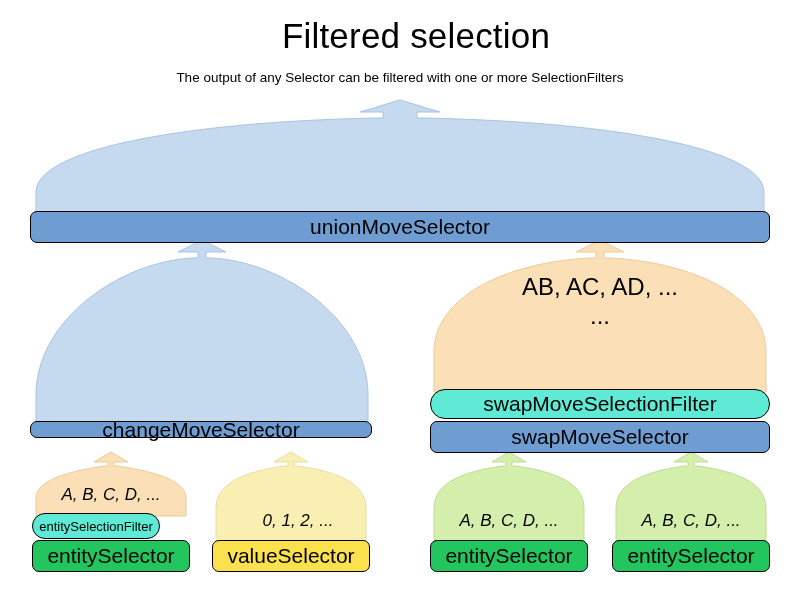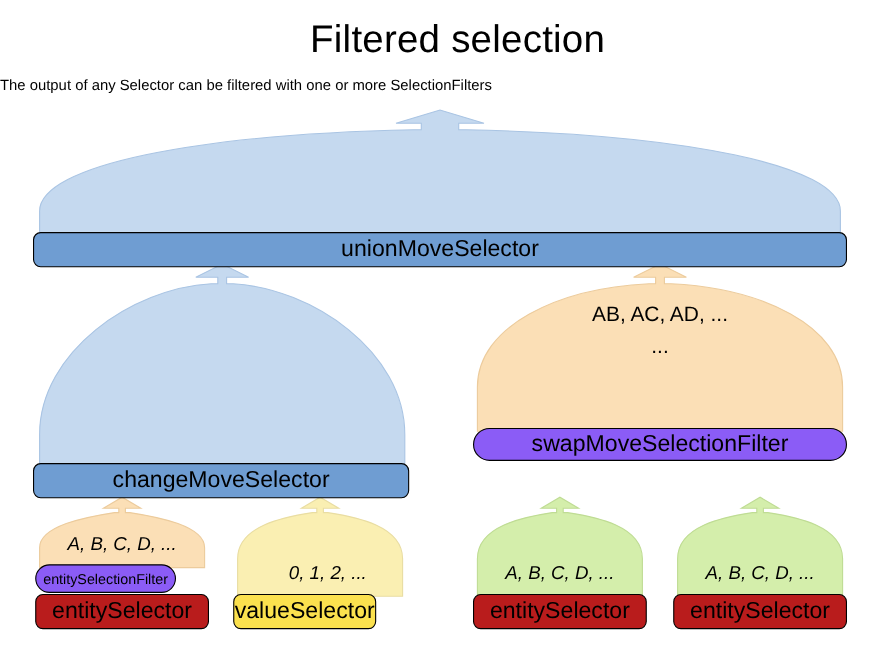--- a/index.html
+++ b/index.html
@@ -34,51 +34,51 @@
     font-size: 35px;
     color: #000000;
     letter-spacing: 0.2px;
     margin-left: 16px;
   }
   .subtitle {
     position: absolute;
     left: 0;
     top: 70px;
     width: 800px;
-    text-align: left;
+    text-align: center;
     font-size: 13.5px;
     color: #000000;
   }
 
   
   .bar {
     position: absolute;
     box-sizing: border-box;
     border: 1.6px solid #000000;
     border-radius: 7px;
     display: flex;
     align-items: center;
     justify-content: center;
     color: #000000;
     white-space: nowrap;
   }
   .bar.blue   { background: #6f9dd2; }
-  .bar.orange { background: #8b5cf6; border-radius: 15px; }
-  .bar.green  { background: #b91c1c; }
+  .bar.orange { background: #5eead4; border-radius: 15px; }
+  .bar.green  { background: #22c55e; }
   .bar.yellow { background: #fbe14e; }
 
   .lbl-big   { font-size: 21px; }
   .lbl-small { font-size: 13px; }
 
   
   .fnl-text {
     position: absolute;
     text-align: center;
     color: #000000;
-    font-size: 19px;
+    font-size: 24px;
     line-height: 29px;
     white-space: nowrap;
   }
   .fnl-text.small { font-size: 17px; line-height: 26px; font-style: italic; }
 </style>
 </head>
 <body>
 
 <div id="stage">
 
@@ -196,38 +196,41 @@
   <div class="fnl-text small" style="left:216px; top:508px; width:164px;">0, 1, 2, ...</div>
 
   <div class="fnl-text small" style="left:434px; top:508px; width:150px;">A, B, C, D, ...</div>
 
   <div class="fnl-text small" style="left:616px; top:508px; width:150px;">A, B, C, D, ...</div>
 
   <div class="bar blue lbl-big" style="left:30px; top:211px; width:740px; height:32px;">
     <span>unionMoveSelector</span>
   </div>
 
-  <div class="bar blue lbl-big" style="left:30px; top:421px; width:342px; height:32px;">
+  <div class="bar blue lbl-big" style="left:30px; top:421px; width:342px; height:17px;">
     <span>changeMoveSelector</span>
   </div>
 
   <div class="bar orange lbl-big" style="left:430px; top:389px; width:340px; height:30px;">
     <span>swapMoveSelectionFilter</span>
   </div>
 
+  <div class="bar blue lbl-big" style="left:430px; top:421px; width:340px; height:32px;">
+    <span>swapMoveSelector</span>
+  </div>
 
   <div class="bar orange lbl-small" style="left:32px; top:513px; width:128px; height:26px;">
     <span>entitySelectionFilter</span>
   </div>
 
   <div class="bar green lbl-big" style="left:32px; top:540px; width:158px; height:32px;">
     <span>entitySelector</span>
   </div>
 
-  <div class="bar yellow lbl-big" style="left:212px; top:540px; width:130px; height:32px;">
+  <div class="bar yellow lbl-big" style="left:212px; top:540px; width:158px; height:32px;">
     <span>valueSelector</span>
   </div>
 
   <div class="bar green lbl-big" style="left:430px; top:540px; width:158px; height:32px;">
     <span>entitySelector</span>
   </div>
 
   <div class="bar green lbl-big" style="left:612px; top:540px; width:158px; height:32px;">
     <span>entitySelector</span>
   </div>

